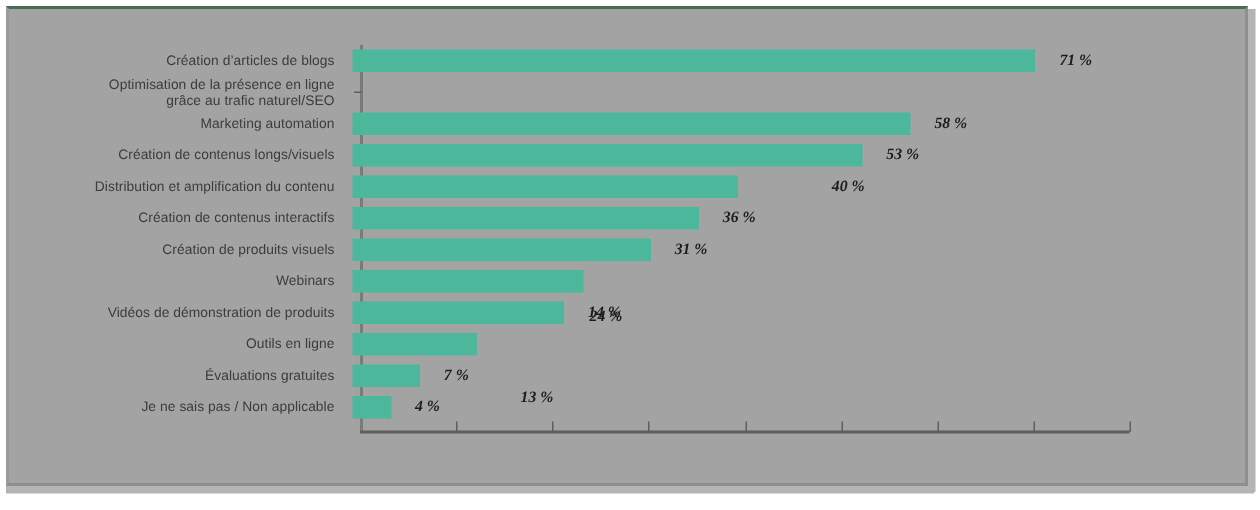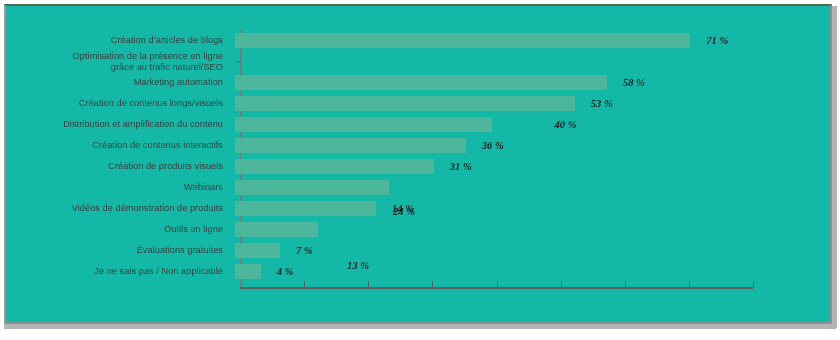--- a/index.html
+++ b/index.html
@@ -15,21 +15,21 @@
   }
 
   
   .page-frame {
     position: absolute;
     left: 4px;
     top: 4px;
     width: 828px;
     height: 320px;
     box-sizing: border-box;
-    background: #14b8a6;
+    background: #a3a3a3;
     border-top: 2px solid #4a6b52;
     border-left: 2px solid #9a9a9a;
     border-right: 2px solid #8e8e8e;
     border-bottom: 2px solid #8e8e8e;
   }
   .frame-shadow-bottom {
     position: absolute;
     left: 4px;
     top: 324px;
     width: 832px;

